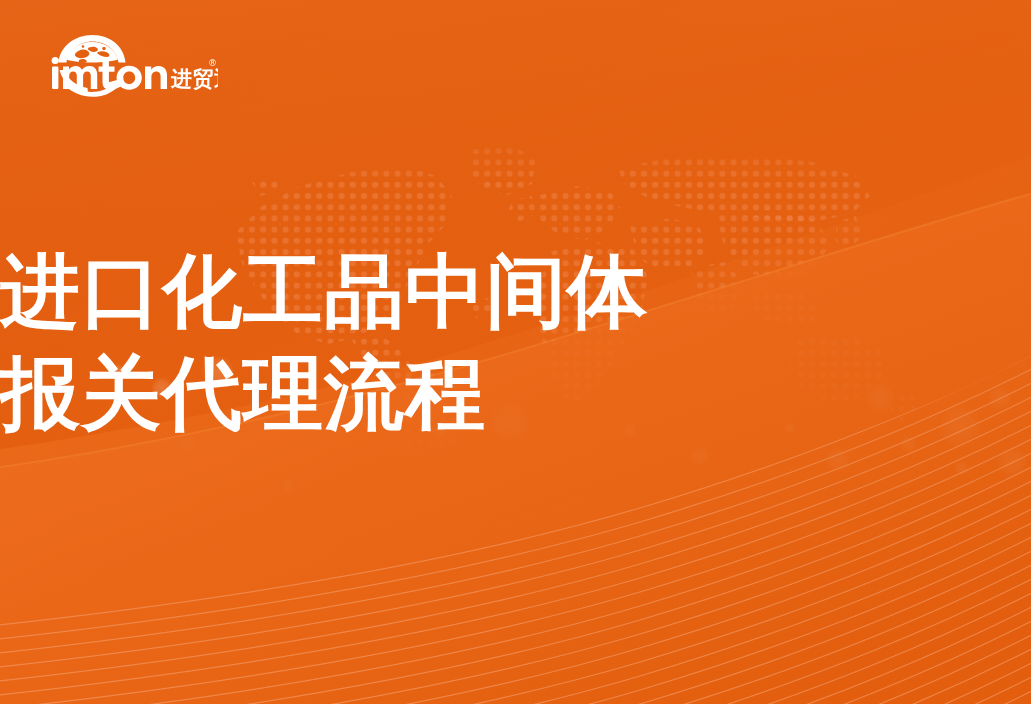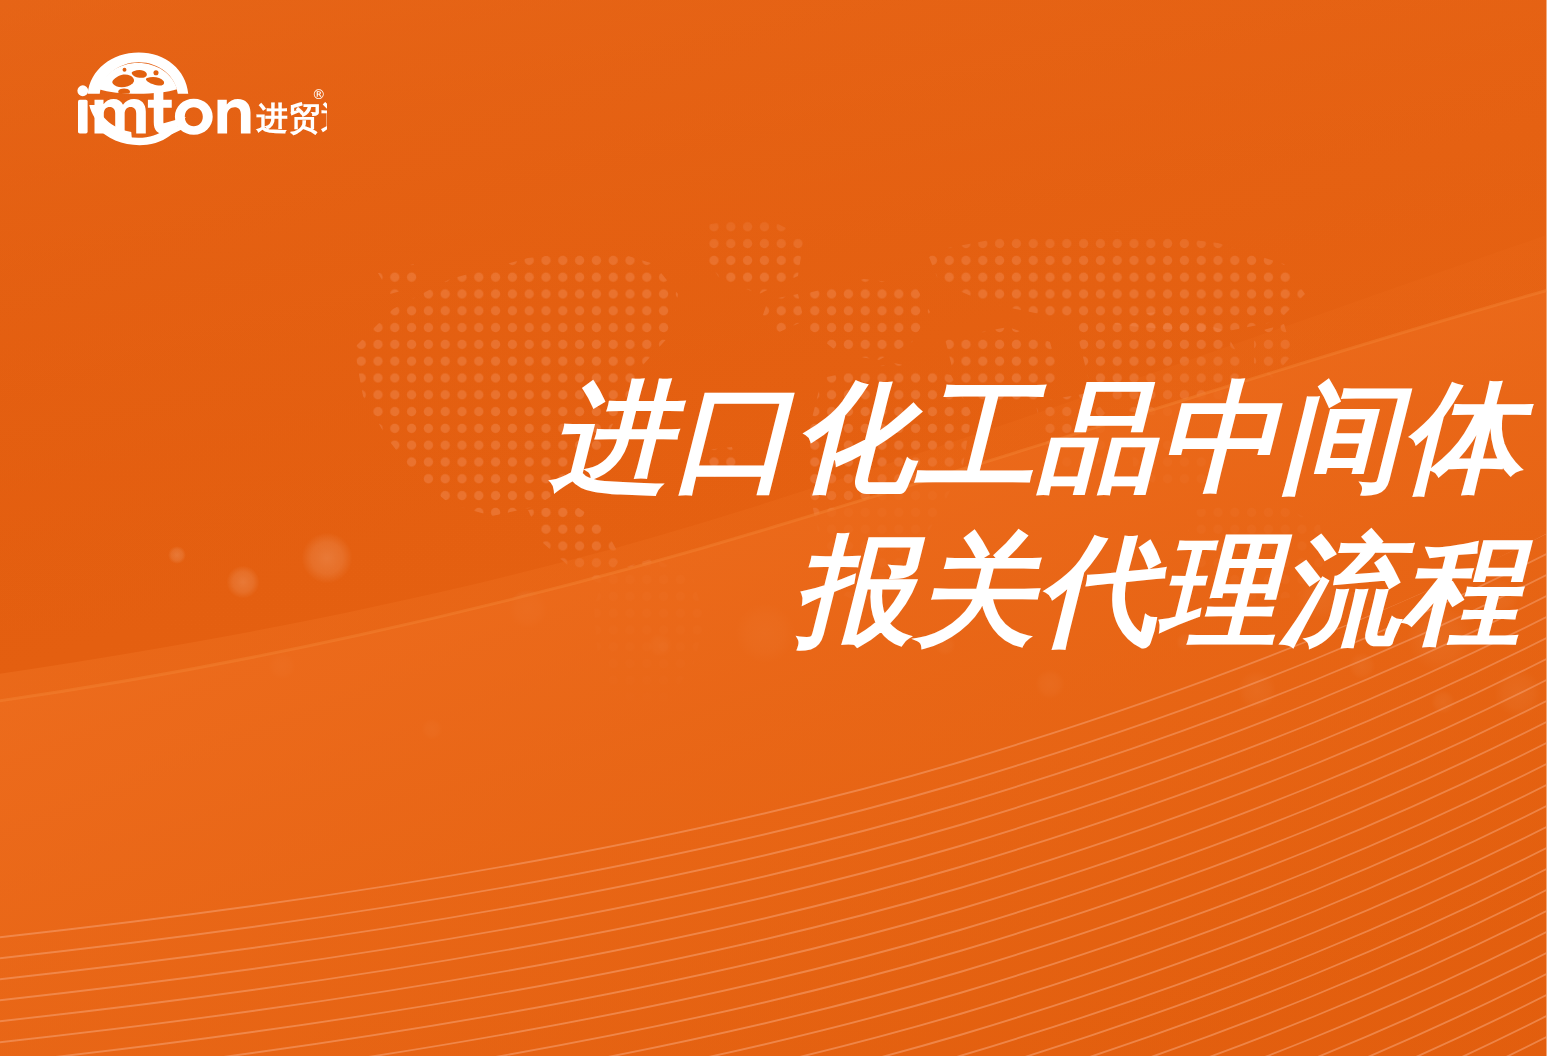--- a/index.html
+++ b/index.html
@@ -42,41 +42,39 @@
     top: 26px;
     width: 176px;
     height: 76px;
   }
   .logo svg { display: block; width: 100%; height: 100%; }
 
   
   .headline {
     position: absolute;
     left: 0;
-    right: 16px;
+    right: 0;
     top: 252px;
-    text-align: right;
+    text-align: left;
     z-index: 6;
-    font-style: italic;
   }
   .headline .line {
     color: #ffffff;
     font-family: "DejaVu Sans", "Liberation Sans", sans-serif;
     font-weight: 700;
     letter-spacing: 1px;
     line-height: 1.0;
     white-space: nowrap;
   }
   .headline .line1 {
     font-size: 80px;
     margin-bottom: 22px;
   }
   .headline .line2 {
     font-size: 80px;
-    margin-left: 15px;
   }
 </style>
 </head>
 <body>
 
 <div class="slide">
 
   <div class="bg-base"></div>
 
   <svg class="bg-svg" viewBox="0 0 1031 704" preserveAspectRatio="none">

